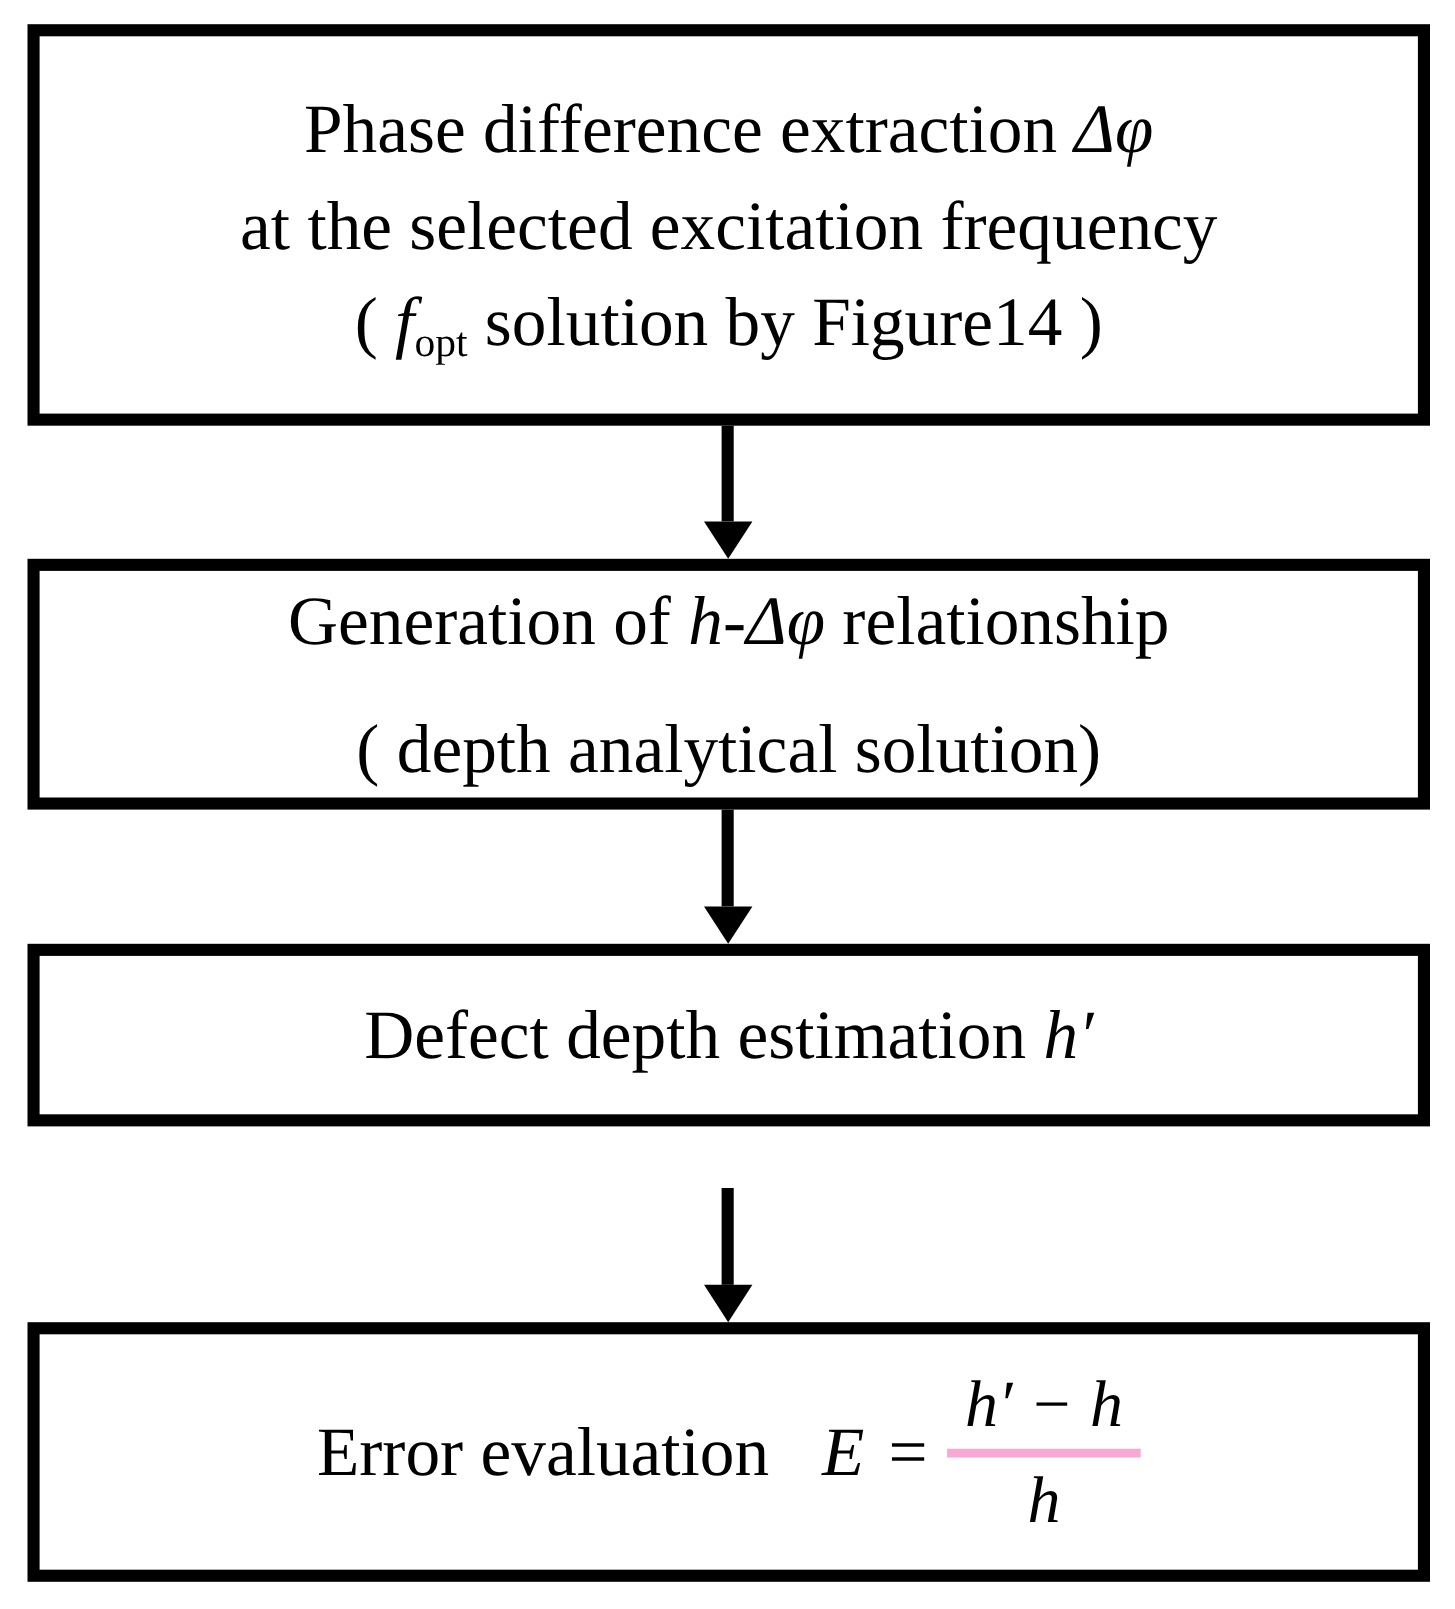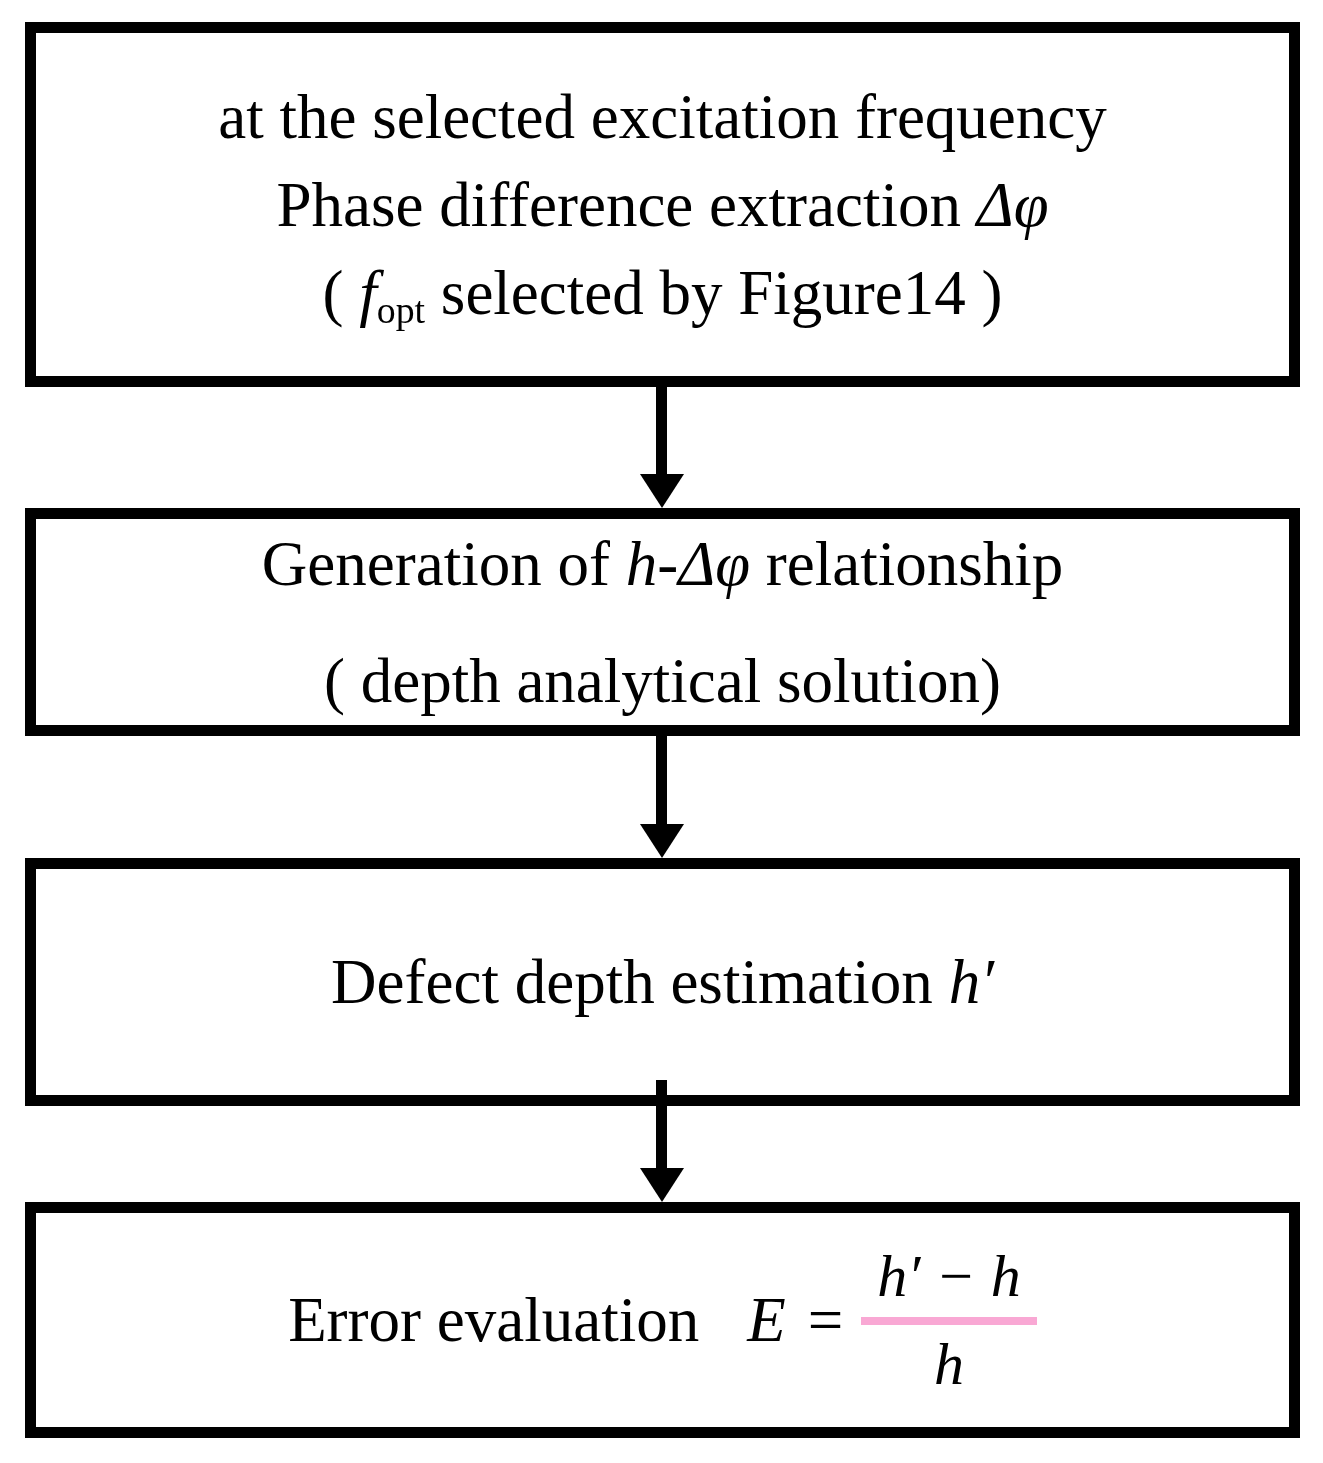--- a/index.html
+++ b/index.html
@@ -25,21 +25,21 @@
     flex-direction: column;
     align-items: center;
     justify-content: center;
     text-align: center;
     font-size: 63px;
     line-height: 88px;
     white-space: pre-wrap;
   }
   .box1 { top: 22px;   height: 365px; }
   .box2 { top: 508px;  height: 228px; gap: 29px; }
-  .box3 { top: 858px;  height: 248px; }
+  .box3 { top: 858px;  height: 166px; }
   .box4 { top: 1202px; height: 236px; }
 
   .it { font-style: italic; }
   .subsc {
     font-size: 0.6em;
     vertical-align: -0.25em;
     line-height: 0;
   }
 
   .arrow {
@@ -89,23 +89,23 @@
     padding-top: 6px;
     line-height: 1.1;
   }
 </style>
 </head>
 <body>
 
 <div class="stage">
 
   <div class="flowbox box1">
+    <div><span>Phase difference extraction </span><span class="it">Δφ</span></div>
     <div><span>at the selected excitation frequency</span></div>
-    <div><span>Phase difference extraction </span><span class="it">Δφ</span></div>
-    <div><span>( </span><span class="it">f</span><span class="subsc">opt</span><span> selected by Figure14 )</span></div>
+    <div><span>( </span><span class="it">f</span><span class="subsc">opt</span><span> solution by Figure14 )</span></div>
   </div>
 
   <div class="arrow arrow1">
     <div class="stem"></div>
     <div class="head"></div>
   </div>
 
   <div class="flowbox box2">
     <div><span>Generation of </span><span class="it">h-Δφ</span><span> relationship</span></div>
     <div><span>( depth analytical solution)</span></div>

